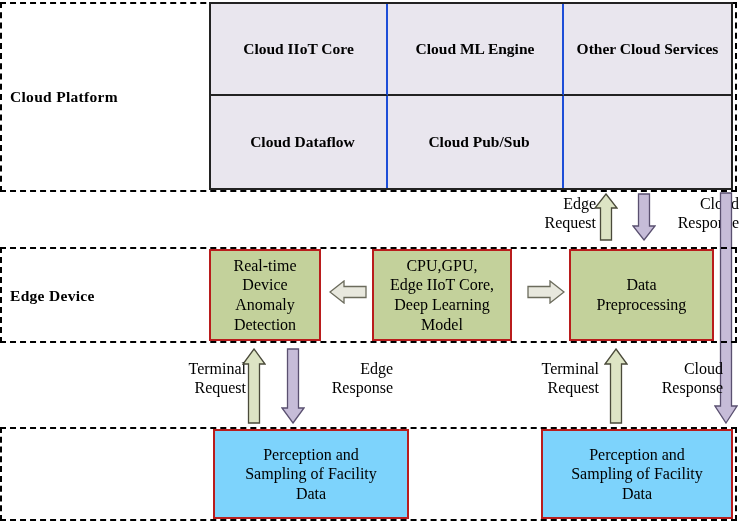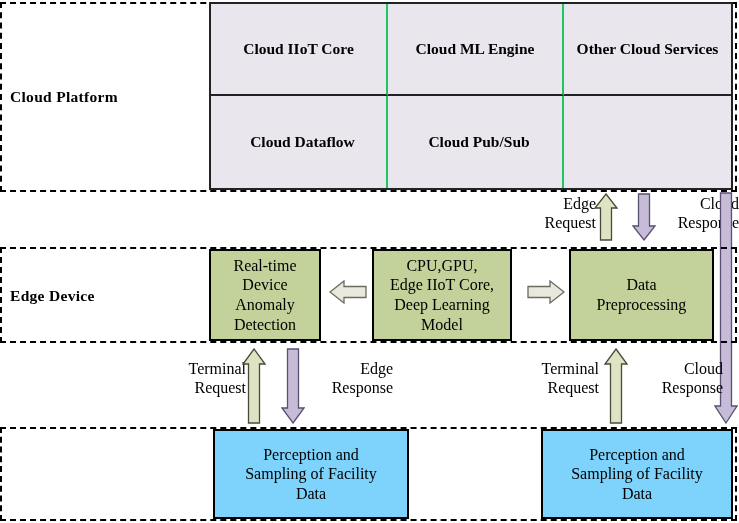--- a/index.html
+++ b/index.html
@@ -33,38 +33,38 @@
     left:209px;top:2px;
     width:524px;height:188px;
     border:2px solid #222;
     box-sizing:border-box;
     background:#e9e6ee;
     display:grid;
     grid-template-columns:177px 176px 1fr;
     grid-template-rows:1fr 1fr;
   }
   .cloud-cell{
-    border-right:2px solid #22c55e;
+    border-right:2px solid #1d4ed8;
     border-bottom:2px solid #222;
     box-sizing:border-box;
     display:flex;align-items:center;justify-content:center;
     text-align:center;
     font-weight:bold;
     font-size:15.5px;
     line-height:1.25;
     padding:2px 6px;
   }
   .cloud-cell.last-col{border-right:none;}
   .cloud-cell.last-row{border-bottom:none;margin-left:8px;}
 
   
   .box{
     position:absolute;
     box-sizing:border-box;
-    border:2px solid #000000;
+    border:2px solid #b91c1c;
     display:flex;align-items:center;justify-content:center;
     text-align:center;
     font-size:16px;
     line-height:1.22;
     padding:2px 4px;
     white-space:pre-line;
   }
   .box.green{background:#c3d19b;}
   .box.blue{background:#7dd3fc;}
 

